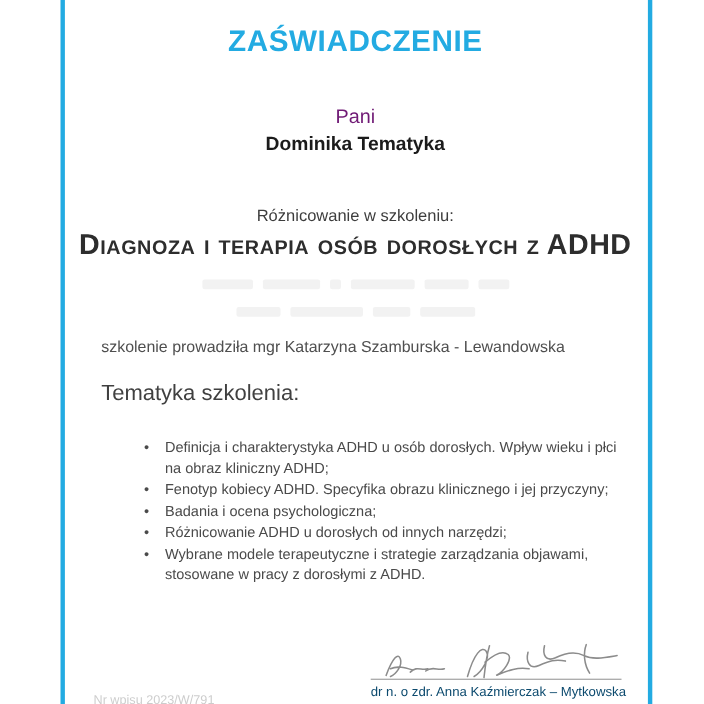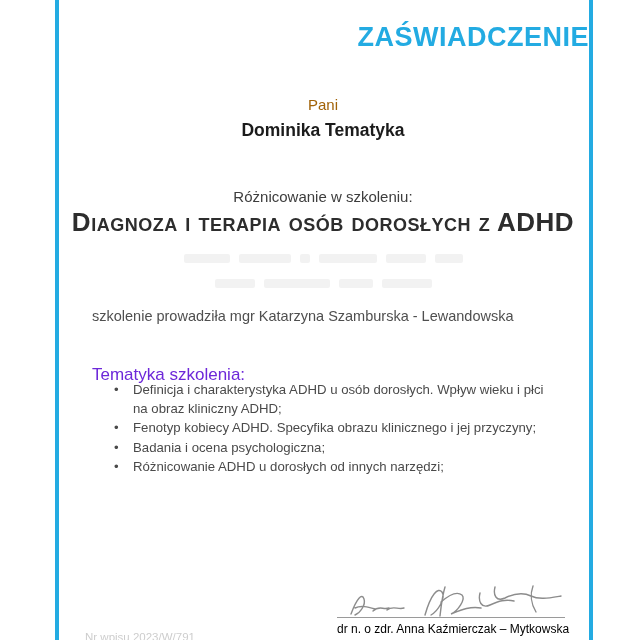--- a/index.html
+++ b/index.html
@@ -11,51 +11,50 @@
   }
   .rule { position:absolute; top:0; width:4px; height:640px; background:var(--accent,#23ABE2); }
   .rule-left  { left:55px; }
   .rule-right { left:589px; }
 
   .centered { position:absolute; left:57px; width:532px; text-align:center; }
 
   .cert-title {
     top:22px; font-size:27px; font-weight:800; letter-spacing:.5px;
     color:var(--accent,#23ABE2);
-    text-align:right;
   }
-  .salutation { top:96px;  font-size:15px;   color:#a16207; }
+  .salutation { top:96px;  font-size:18px;   color:#701a75; }
   .recipient  { top:120px; font-size:17.5px; font-weight:700; color:#1b1b1b; }
   .participation { top:188px; font-size:15px; color:#3d3d3d; }
   .course-title {
     top:207px; font-size:26px; font-weight:600; color:#2d2d2d;
     font-variant:small-caps; letter-spacing:.5px;
   }
 
   .faded-line { position:absolute; left:57px; width:532px; display:flex;
     justify-content:center; gap:9px; }
   .faded-line span { display:inline-block; height:9px; border-radius:2px; background:#f2f2f2; }
   .faded-1 { top:254px; }
   .faded-2 { top:279px; }
 
   .trainer-line   { position:absolute; left:92px; top:308px; font-size:14.5px; color:#4f4f4f; }
-  .topics-heading { position:absolute; left:92px; top:347px; font-size:17px;   color:#6d28d9;margin-top:18px; }
+  .topics-heading { position:absolute; left:92px; top:347px; font-size:20px;   color:#404040; }
 
   .topics {
     position:absolute; left:112px; top:381px; width:442px;
-    margin:0; padding:0; list-style:none;
+    margin:17px; padding:0; list-style:none;
     font-size:13.2px; line-height:18.5px; color:#4a4a4a;
   }
   .topics li { position:relative; padding-left:21px; margin-bottom:1px; }
   .topics li::before { content:"\2022"; position:absolute; left:2px; top:0; color:#4a4a4a; }
 
   .sig-block { position:absolute; left:337px; top:584px; width:228px; text-align:center; }
   .sig-svg   { display:block; width:228px; height:36px; }
   .sig-rule  { border:0; border-top:1px solid #9a9a9a; margin:-3px 0 0 0; }
-  .sig-caption { margin-top:4px; font-size:12px; color:#000000; white-space:nowrap; }
+  .sig-caption { margin-top:4px; font-size:12px; color:#0c4a6e; white-space:nowrap; }
 
   .footer-note {
     position:absolute; left:85px; top:631px; font-size:11.5px;
     color:#9b9b9b; opacity:.5; white-space:nowrap;
   }
 </style>
 </head>
 <body>
 
 <div class="page">
@@ -90,20 +89,21 @@
 
   <div class="trainer-line">szkolenie prowadziła mgr Katarzyna Szamburska - Lewandowska</div>
 
   <div class="topics-heading">Tematyka szkolenia:</div>
 
   <ul class="topics">
     <li>Definicja i charakterystyka ADHD u osób dorosłych. Wpływ wieku i płci na obraz kliniczny ADHD;</li>
     <li>Fenotyp kobiecy ADHD. Specyfika obrazu klinicznego i jej przyczyny;</li>
     <li>Badania i ocena psychologiczna;</li>
     <li>Różnicowanie ADHD u dorosłych od innych narzędzi;</li>
+    <li>Wybrane modele terapeutyczne i strategie zarządzania objawami, stosowane w pracy z dorosłymi z ADHD.</li>
   </ul>
 
   <div class="sig-block">
     <svg class="sig-svg" viewBox="0 0 228 36" aria-hidden="true">
       <g fill="none" stroke="#8c8c8c" stroke-width="1.4" stroke-linecap="round">
         <path d="M14,30 C20,14 25,9 27,15 C29,21 23,29 18,31 M18,24 C24,21 31,23 38,25"></path>
         <path d="M36,27 C42,21 46,26 52,24 M50,26 C56,21 61,26 67,24"></path>
         <path d="M88,31 C94,10 101,3 105,8 C109,14 101,27 94,31 M108,3 C105,13 104,23 103,32"></path>
         <path d="M104,18 C112,11 120,7 125,11 C129,15 121,27 114,30 C124,26 133,22 144,24"></path>
         <path d="M143,9 C141,17 144,25 153,21 C162,17 168,15 177,17"></path>

